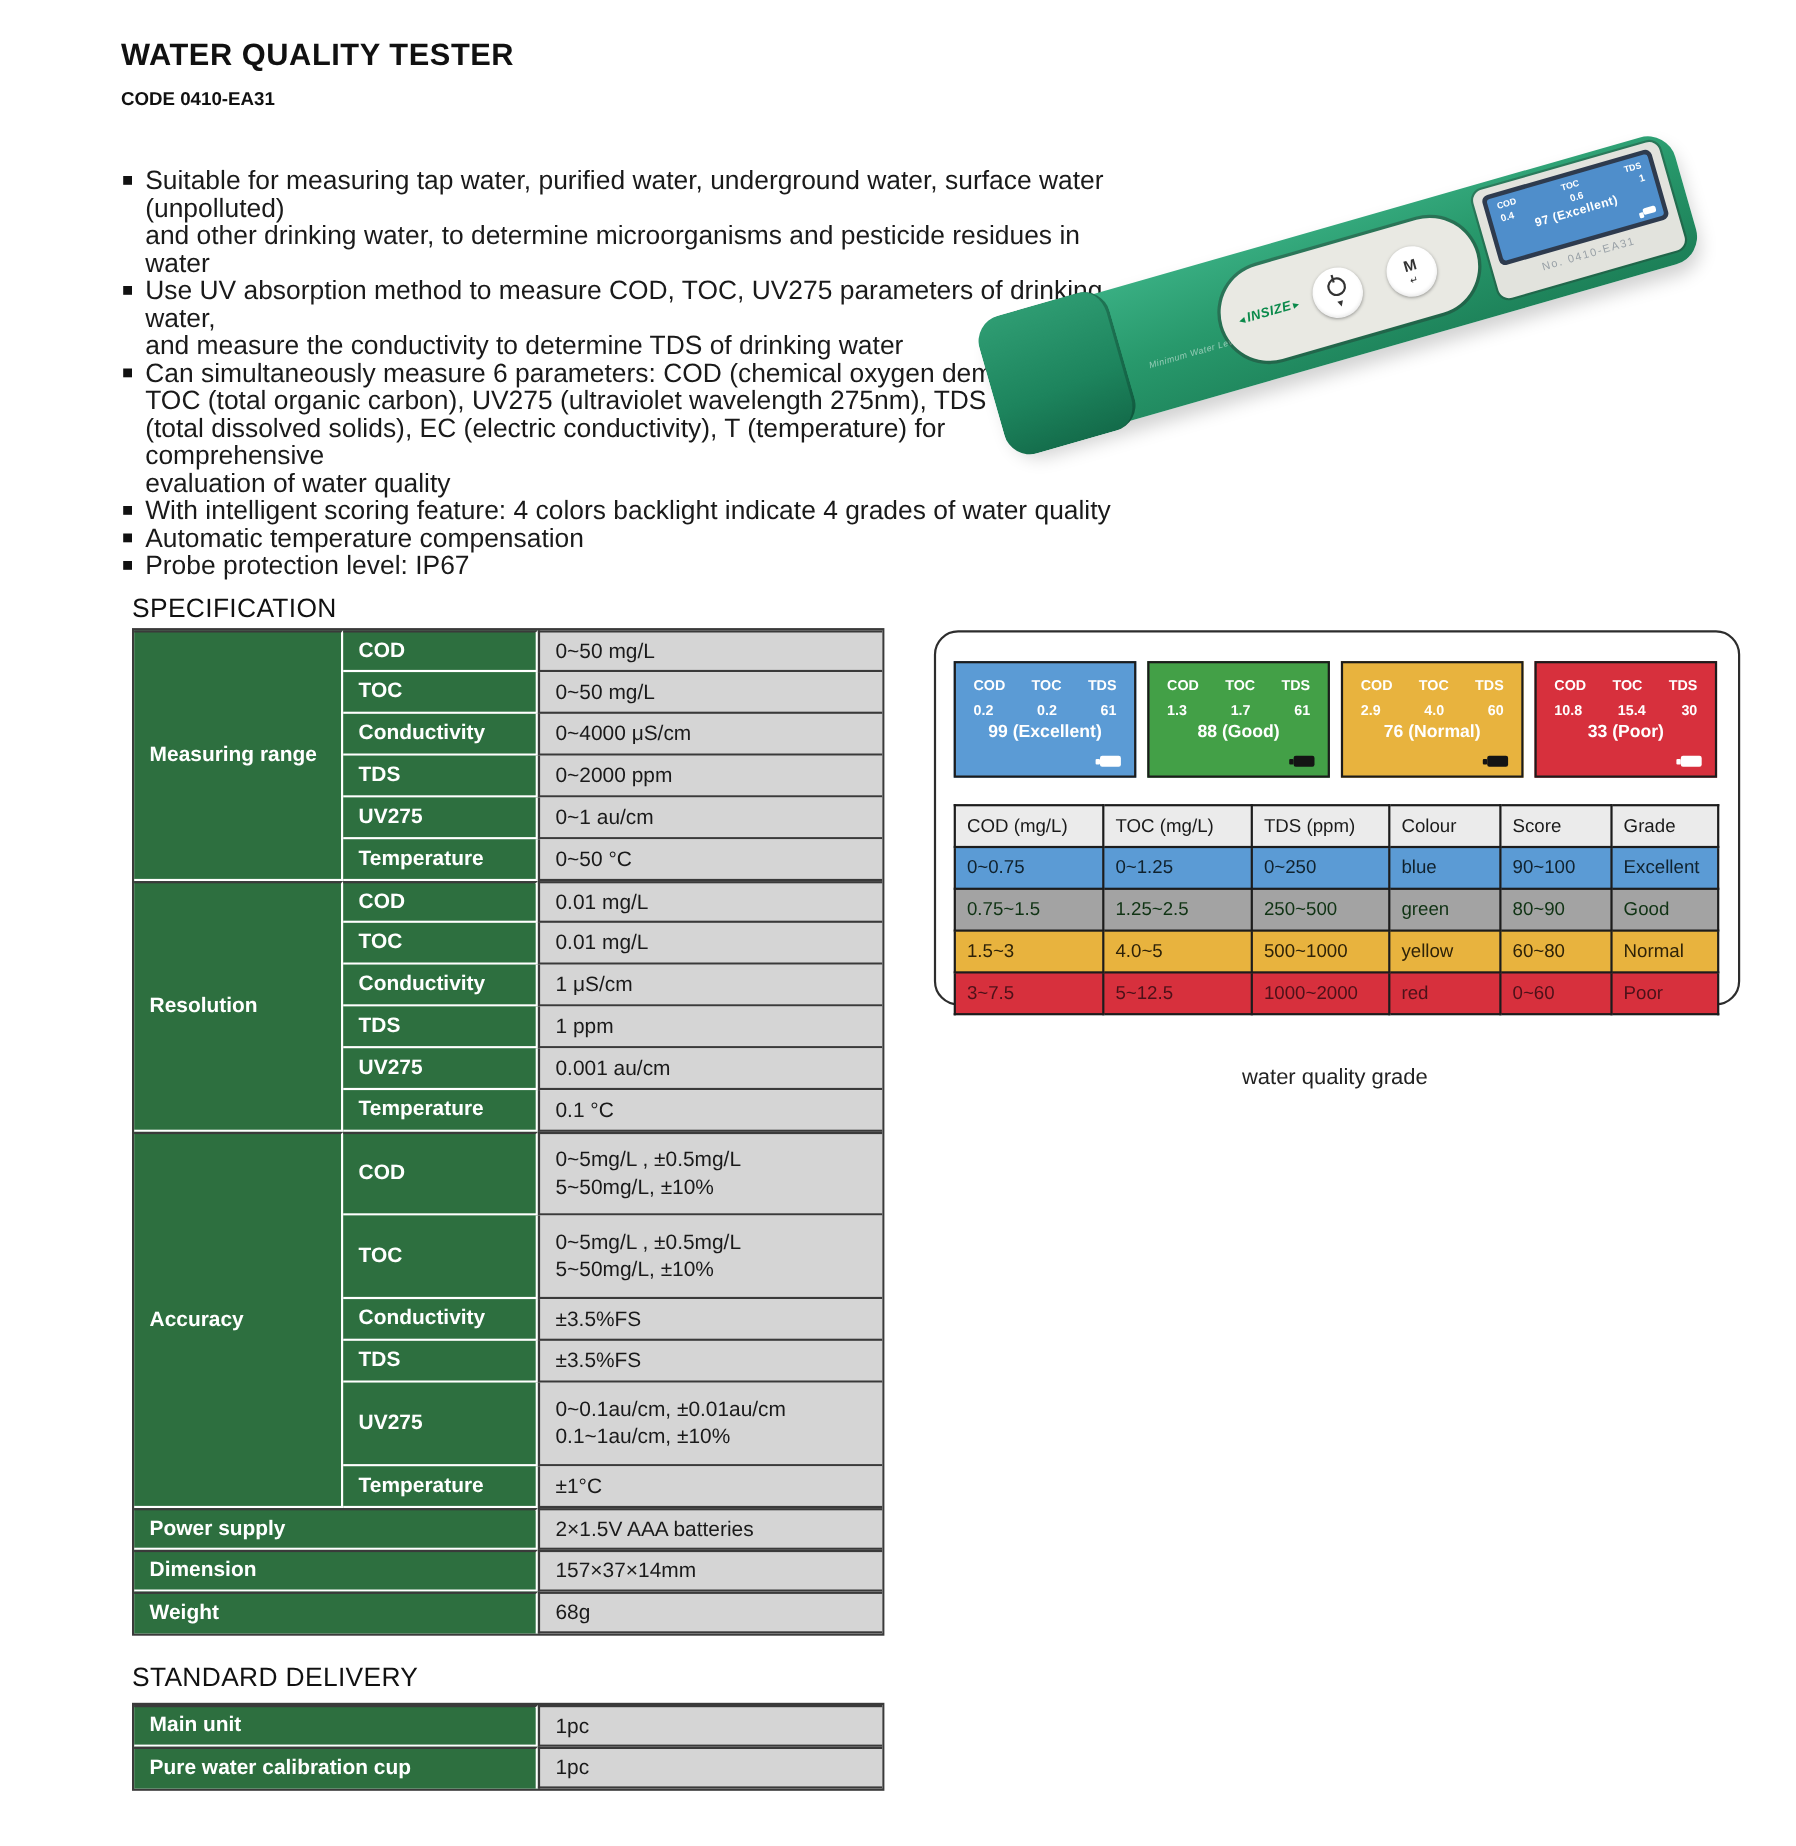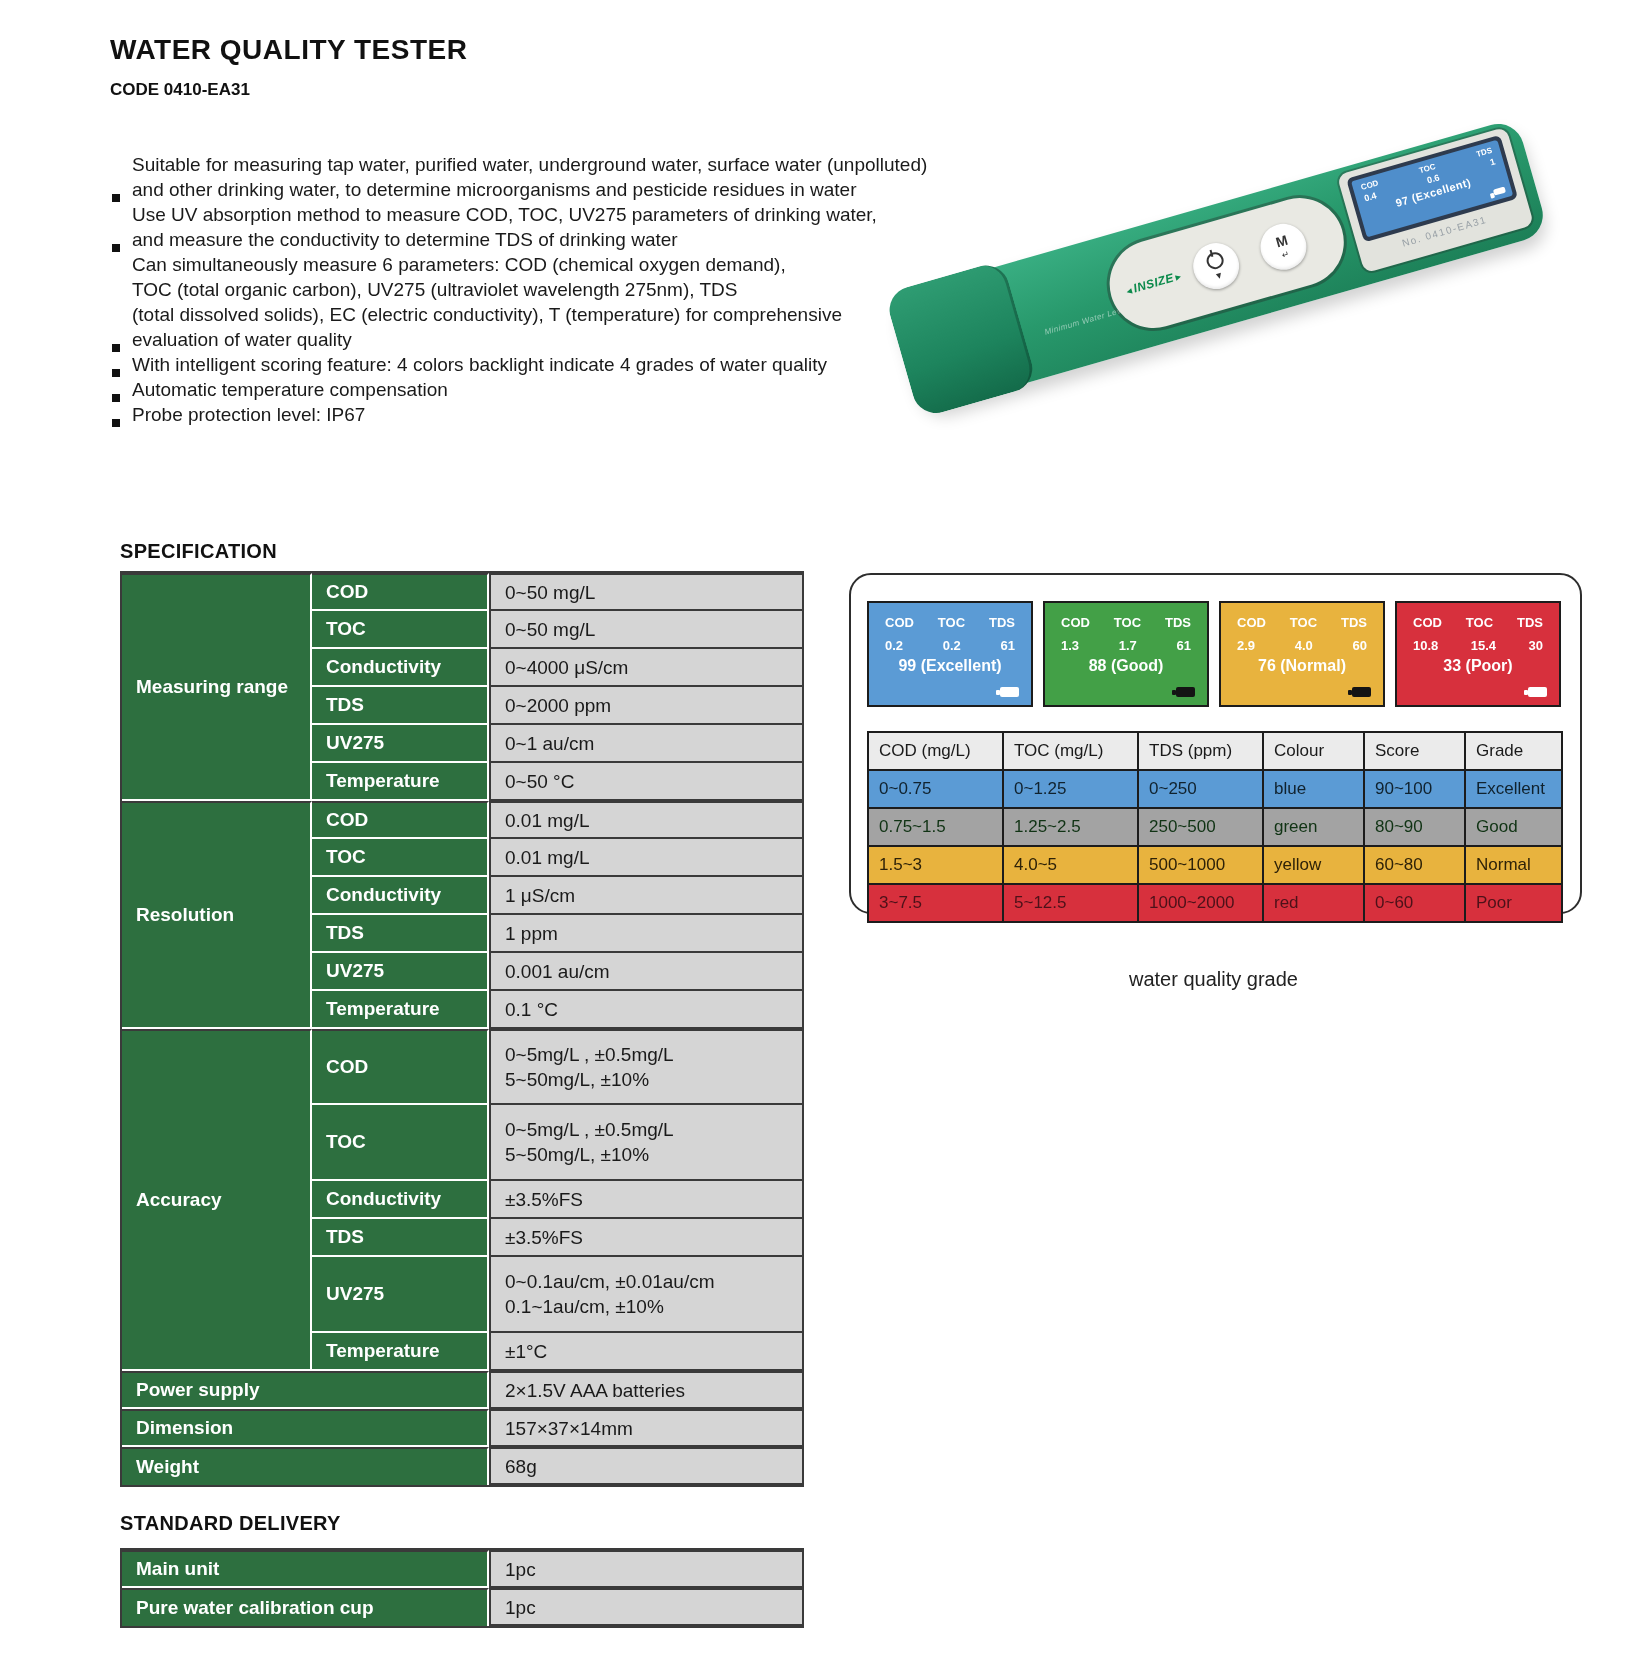--- a/index.html
+++ b/index.html
@@ -5,26 +5,26 @@
   html,body{margin:0;padding:0;}
   body{
     width:1633px;height:1678px;position:relative;background:#ffffff;
     font-family:"Liberation Sans","DejaVu Sans",sans-serif;color:#1a1a1a;
     overflow:hidden;
   }
   
   .title-block{position:absolute;left:110px;top:34px;}
   .page-title{font-size:28px;font-weight:bold;letter-spacing:.5px;color:#111;}
   .page-code{font-size:17px;font-weight:bold;margin-top:14px;color:#111;}
-  .section-heading{position:absolute;font-size:20px;font-weight:bold;color:#111;letter-spacing:.3px;}
+  .section-heading{position:absolute;font-size:24px;font-weight:normal;color:#111;letter-spacing:.3px;}
   #spec-heading{left:120px;top:540px;}
   #delivery-heading{left:120px;top:1512px;}
   
   .features{position:absolute;left:112px;top:152px;width:900px;list-style:none;margin:0;padding:0;}
-  .features li{display:flex;align-items:flex-end;font-size:19px;line-height:25px;color:#1a1a1a;}
+  .features li{display:flex;align-items:flex-start;font-size:24px;line-height:25px;color:#1a1a1a;}
   .features .sq{flex:0 0 8px;width:8px;height:8px;background:#111;margin:8px 12px 0 0;}
   .features .ft{white-space:pre-line;}
   
   table.spec{position:absolute;border-collapse:separate;border-spacing:0;border:2px solid #3a3a3a;table-layout:fixed;}
   #spec-table{left:120px;top:571px;width:680px;}
   #delivery-table{left:120px;top:1548px;width:680px;}
   table.spec td{font-size:19px;vertical-align:middle;}
   table.spec tr{height:38px;}
   table.spec tr.tall{height:76px;}
   td.g{background:#2d6f3f;color:#ffffff;font-weight:bold;padding:2px 6px 2px 14px;

